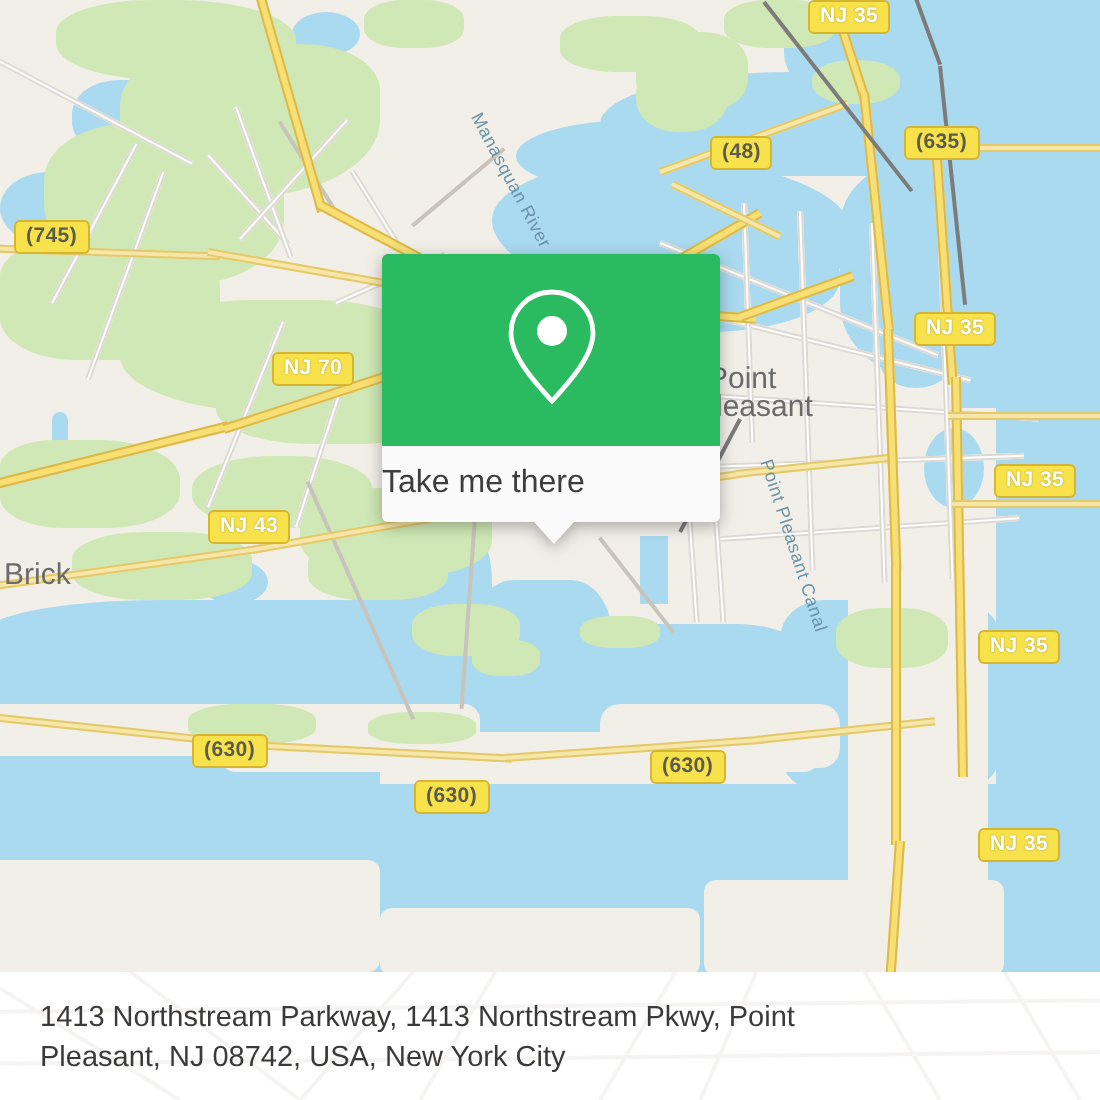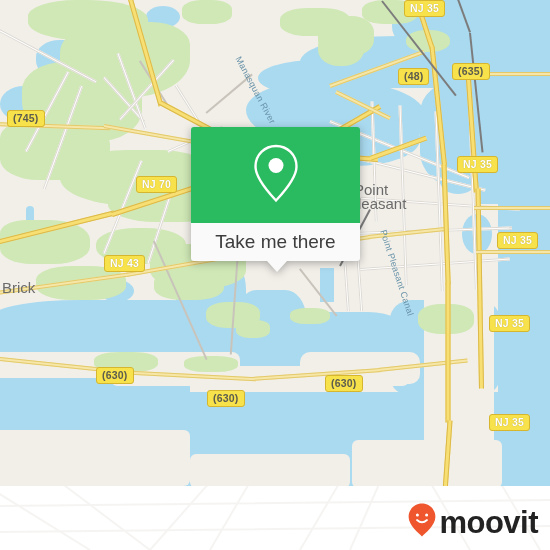--- a/index.html
+++ b/index.html
@@ -129,23 +129,23 @@
     display: flex;
     align-items: center;
     justify-content: center;
   }
   #popup-footer {
     background: #fafafa;
     height: 38px;
     border-radius: 0 0 3px 3px;
     display: flex;
     align-items: center;
-    justify-content: center;
+    justify-content: flex-start;
     color: #3d3d3d;
-    font-size: 19px;
+    font-size: 16px;
   }
   #popup-tail {
     position: absolute;
     left: 76px;
     top: 134px;
     width: 0; height: 0;
     border-left: 10px solid transparent;
     border-right: 10px solid transparent;
     border-top: 11px solid #fafafa;
   }
@@ -375,21 +375,21 @@
     <div class="place" style="left:2px;top:280px;">Brick</div>
     <div class="place" style="left:354px;top:182px;">Point</div>
     <div class="place" style="left:348px;top:196px;">Pleasant</div>
 
     <div class="shield num" style="left:7px;top:110px;">(745)</div>
     <div class="shield" style="left:136px;top:176px;">NJ 70</div>
     <div class="shield" style="left:104px;top:255px;">NJ 43</div>
     <div class="shield num" style="left:96px;top:367px;">(630)</div>
     <div class="shield num" style="left:207px;top:390px;">(630)</div>
     <div class="shield num" style="left:325px;top:375px;">(630)</div>
-    <div class="shield num" style="left:355px;top:68px;margin-left:43px;">(48)</div>
+    <div class="shield num" style="left:355px;top:68px;">(48)</div>
     <div class="shield" style="left:404px;top:0px;">NJ 35</div>
     <div class="shield num" style="left:452px;top:63px;">(635)</div>
     <div class="shield" style="left:457px;top:156px;">NJ 35</div>
     <div class="shield" style="left:497px;top:232px;">NJ 35</div>
     <div class="shield" style="left:489px;top:315px;">NJ 35</div>
     <div class="shield" style="left:489px;top:414px;">NJ 35</div>
 
     <div id="popup">
       <div id="popup-body">
         <span>
@@ -410,27 +410,17 @@
   <div id="footer">
     <div id="footer-wm">
       <svg width="550" height="64" viewBox="0 0 550 64" aria-hidden="true">
         <g stroke="#eceae6" stroke-width="2" fill="none">
           <path d="M-10 2 L90 64 M60 -4 L150 64 M150 64 L210 -4 M250 -4 L210 64 M300 64 L340 -4 M380 -4 L350 64 M430 -4 L470 64 M500 -4 L540 64"></path>
           <path d="M-10 20 L560 14 M-10 46 L560 40"></path>
         </g>
       </svg>
     </div>
 
-
-    <div id="logo">
-      <span>
-        <svg width="30" height="36" viewBox="0 0 30 36" aria-hidden="true">
-          <path d="M15 1.5 C7.6 1.5 1.6 7.4 1.6 14.8 C1.6 23.6 12 31.5 15 34.5 C18 31.5 28.4 23.6 28.4 14.8 C28.4 7.4 22.4 1.5 15 1.5 Z" fill="#ef562d"></path>
-          <circle cx="10.4" cy="13" r="1.5" fill="#ffffff"></circle>
-          <circle cx="19.6" cy="13" r="1.5" fill="#ffffff"></circle>
-          <path d="M10 18 Q15 22.5 20 18" stroke="#ffffff" stroke-width="1.8" fill="none" stroke-linecap="round"></path>
-        </svg>
-      </span>
-      <span id="logo-word">moovit</span>
-    </div>
+    <div id="caption">1413 Northstream Parkway, 1413 Northstream Pkwy, Point Pleasant, NJ 08742, USA, New York City</div>
+
   </div>
 
 </div>
 
 </body></html>

